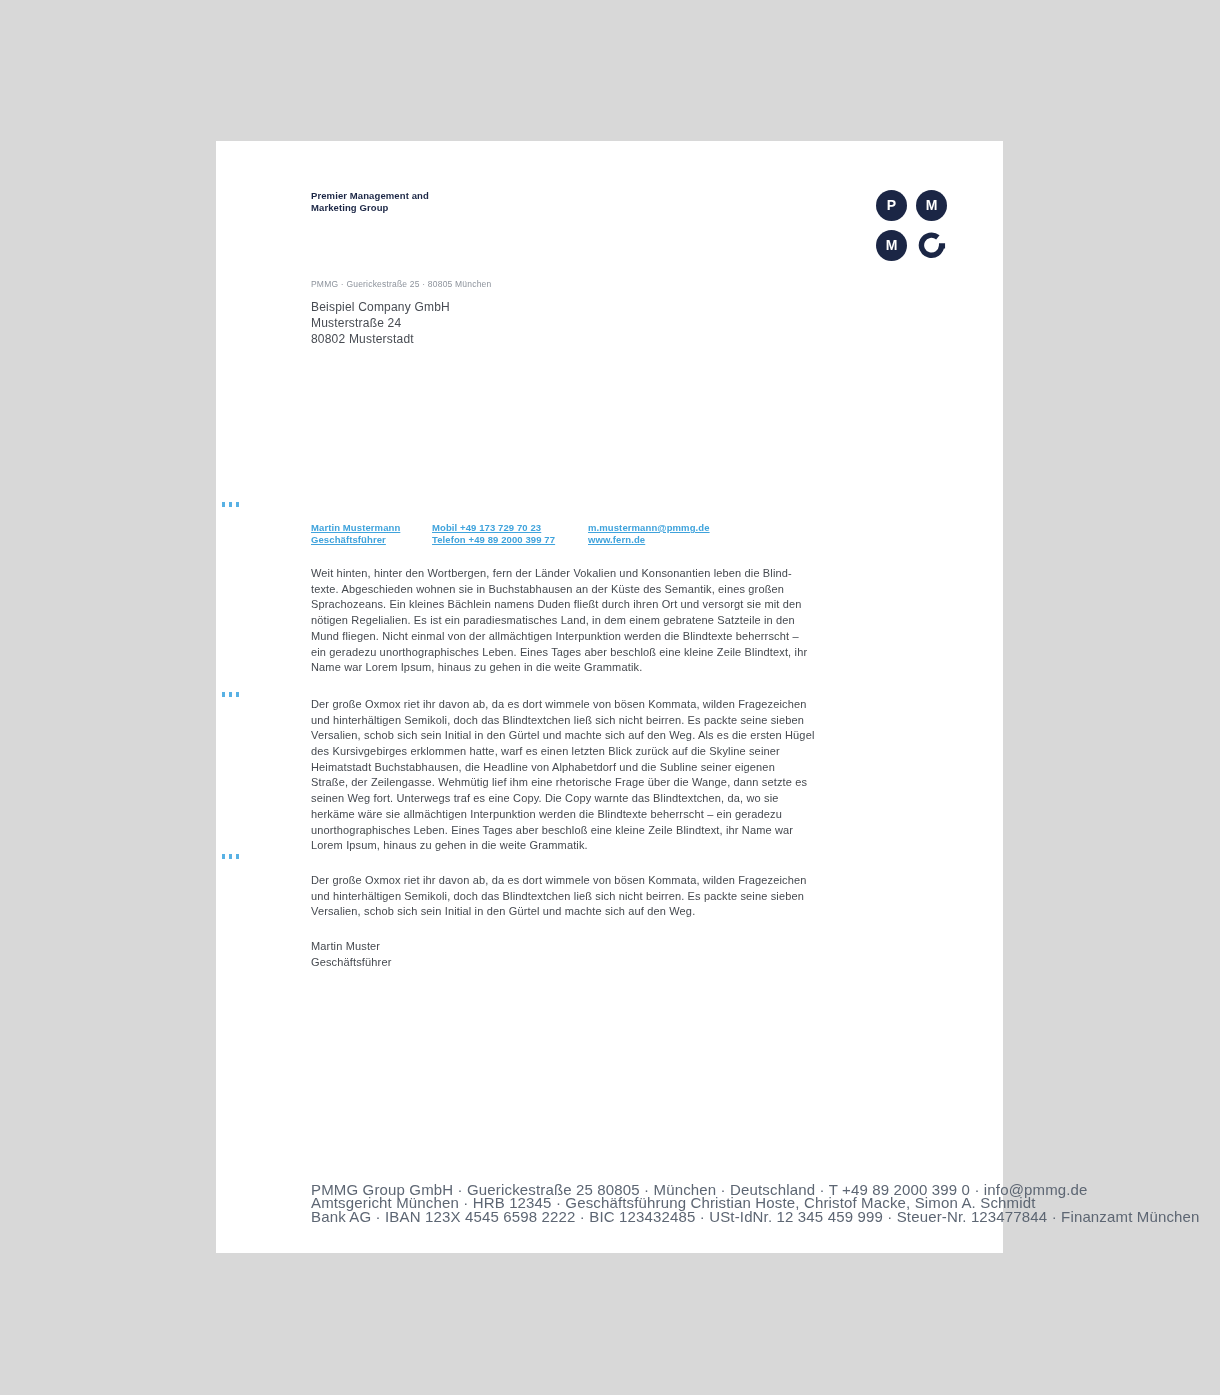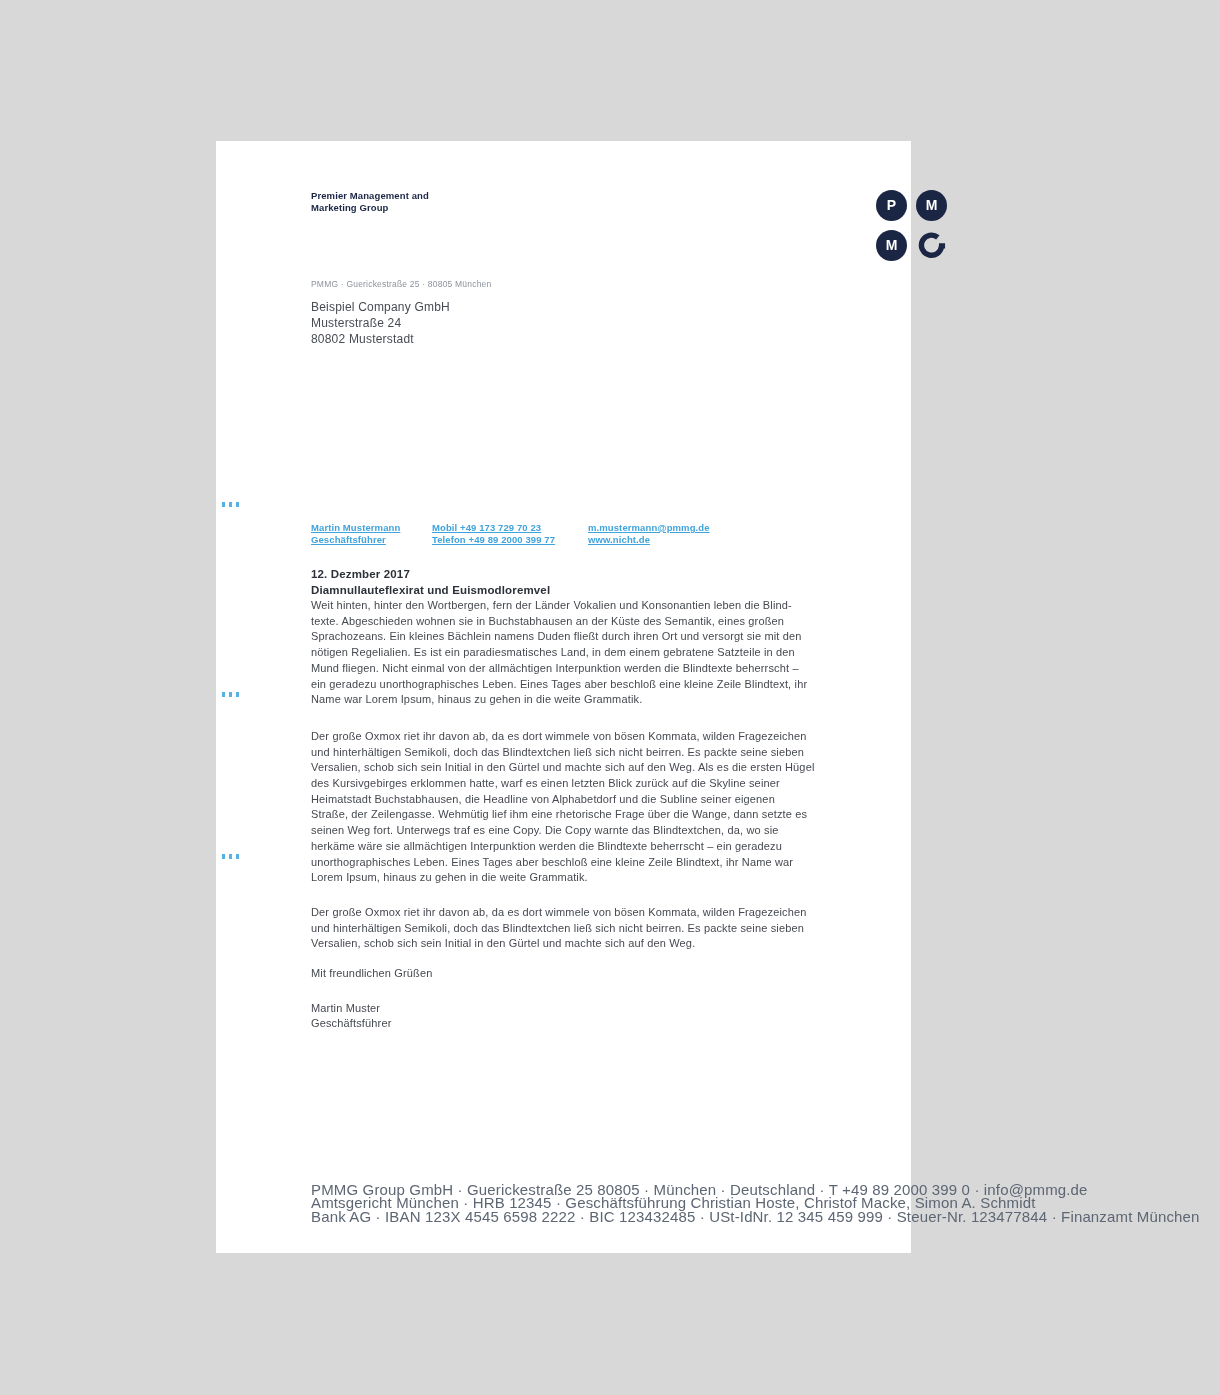--- a/index.html
+++ b/index.html
@@ -6,21 +6,21 @@
   html, body {
     width: 1220px; height: 1395px;
     background: #d8d8d8;
     font-family: "Liberation Sans", sans-serif;
     position: relative;
     overflow: hidden;
   }
   .sheet {
     position: absolute;
     left: 216px; top: 141px;
-    width: 695px; height: 1112px;
+    width: 787px; height: 1112px;
     background: #ffffff;
     padding-left: 8px;
   }
   .abs { position: absolute; }
   .pre { white-space: pre; }
 
   
   .brand {
     left: 95px; top: 49px;
     font-size: 9.5px; font-weight: bold;
@@ -157,47 +157,44 @@
       <i></i>
       <i></i>
     </div>
 
   <div class="abs contact">
     <div class="col col1">Martin Mustermann
 Geschäftsführer</div>
     <div class="col col2">Mobil +49 173 729 70 23
 Telefon +49 89 2000 399 77</div>
     <div class="col col3">m.mustermann@pmmg.de
-www.nicht.de</div>
+www.fern.de</div>
   </div>
 
   <div class="abs letter">
-    <div class="heading pre">12. Dezmber 2017
-Diamnullauteflexirat und Euismodloremvel</div>
     <div class="para-1 pre">Weit hinten, hinter den Wortbergen, fern der Länder Vokalien und Konsonantien leben die Blind-
 texte. Abgeschieden wohnen sie in Buchstabhausen an der Küste des Semantik, eines großen
 Sprachozeans. Ein kleines Bächlein namens Duden fließt durch ihren Ort und versorgt sie mit den
 nötigen Regelialien. Es ist ein paradiesmatisches Land, in dem einem gebratene Satzteile in den
 Mund fliegen. Nicht einmal von der allmächtigen Interpunktion werden die Blindtexte beherrscht –
 ein geradezu unorthographisches Leben. Eines Tages aber beschloß eine kleine Zeile Blindtext, ihr
 Name war Lorem Ipsum, hinaus zu gehen in die weite Grammatik.</div>
     <div class="para-2 pre">Der große Oxmox riet ihr davon ab, da es dort wimmele von bösen Kommata, wilden Fragezeichen
 und hinterhältigen Semikoli, doch das Blindtextchen ließ sich nicht beirren. Es packte seine sieben
 Versalien, schob sich sein Initial in den Gürtel und machte sich auf den Weg. Als es die ersten Hügel
 des Kursivgebirges erklommen hatte, warf es einen letzten Blick zurück auf die Skyline seiner
 Heimatstadt Buchstabhausen, die Headline von Alphabetdorf und die Subline seiner eigenen
 Straße, der Zeilengasse. Wehmütig lief ihm eine rhetorische Frage über die Wange, dann setzte es
 seinen Weg fort. Unterwegs traf es eine Copy. Die Copy warnte das Blindtextchen, da, wo sie
 herkäme wäre sie allmächtigen Interpunktion werden die Blindtexte beherrscht – ein geradezu
 unorthographisches Leben. Eines Tages aber beschloß eine kleine Zeile Blindtext, ihr Name war
 Lorem Ipsum, hinaus zu gehen in die weite Grammatik.</div>
     <div class="para-3 pre">Der große Oxmox riet ihr davon ab, da es dort wimmele von bösen Kommata, wilden Fragezeichen
 und hinterhältigen Semikoli, doch das Blindtextchen ließ sich nicht beirren. Es packte seine sieben
 Versalien, schob sich sein Initial in den Gürtel und machte sich auf den Weg.</div>
-    <div class="closing pre">Mit freundlichen Grüßen</div>
     <div class="signature pre">Martin Muster
 Geschäftsführer</div>
   </div>
 
   <div class="abs footer pre">PMMG Group GmbH · Guerickestraße 25 80805 · München · Deutschland · T +49 89 2000 399 0 · info@pmmg.de
 Amtsgericht München · HRB 12345 · Geschäftsführung Christian Hoste, Christof Macke, Simon A. Schmidt
 Bank AG · IBAN 123X 4545 6598 2222 · BIC 123432485 · USt-IdNr. 12 345 459 999 · Steuer-Nr. 123477844 · Finanzamt München</div>
 
 </div>
 

